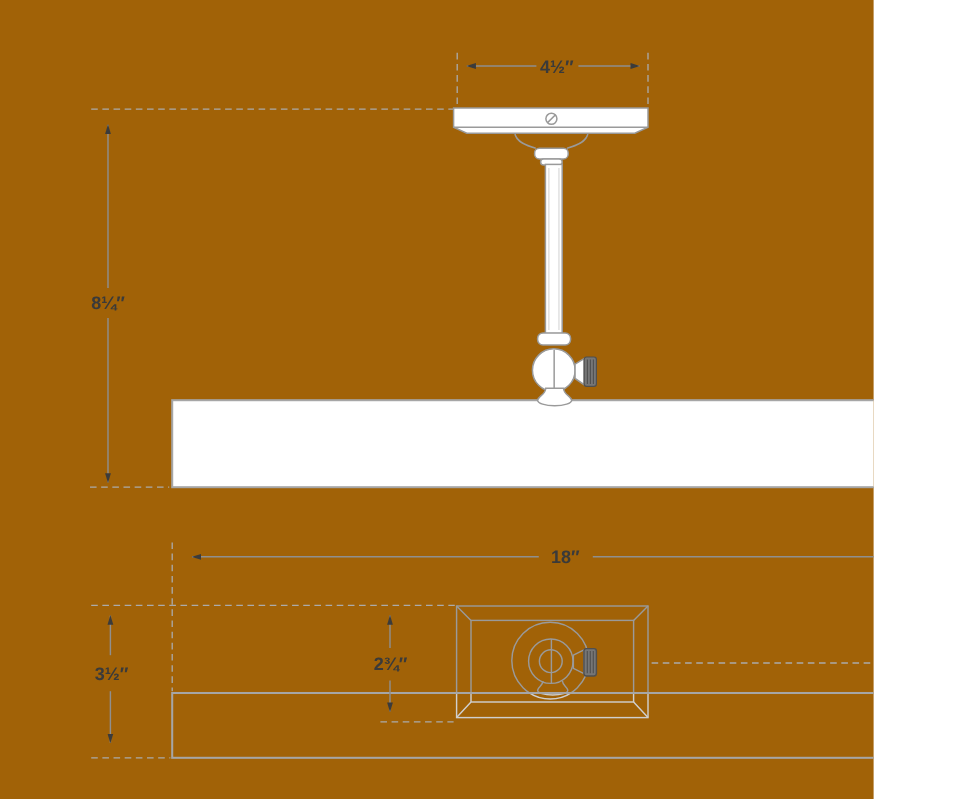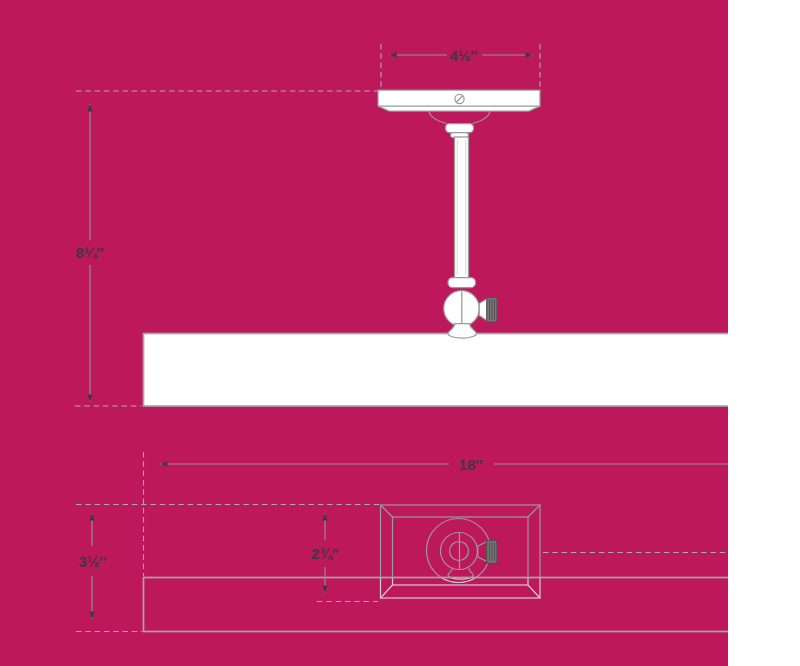--- a/index.html
+++ b/index.html
@@ -1,16 +1,16 @@
 <!DOCTYPE html>
 <html><head>
 <meta charset="utf-8">
 <style>
   html,body{margin:0;padding:0;background:#ffffff;}
-  .canvas{position:relative;width:728px;height:666px;background:#be185d;overflow:hidden;
+  .canvas{position:relative;width:728px;height:666px;background:#a16207;overflow:hidden;
           font-family:"Liberation Sans", sans-serif;}
   svg{display:block;}
   .dimtext{font-family:"Liberation Sans", sans-serif;font-size:15px;font-weight:600;
            fill:#3a3a3a;text-anchor:middle;}
   .dash{stroke:#ababab;stroke-width:1.1;stroke-dasharray:5.5 3.8;fill:none;}
   .dim{stroke:#8f8f8f;stroke-width:1.2;fill:none;}
   .ln{stroke:#9a9a9a;stroke-width:1.25;fill:none;}
   .lnw{stroke:#9a9a9a;stroke-width:1.25;fill:#ffffff;}
   .shade{stroke:#a6a6a6;stroke-width:1.7;}
   .inner{stroke:#d9d9d9;stroke-width:1;}

